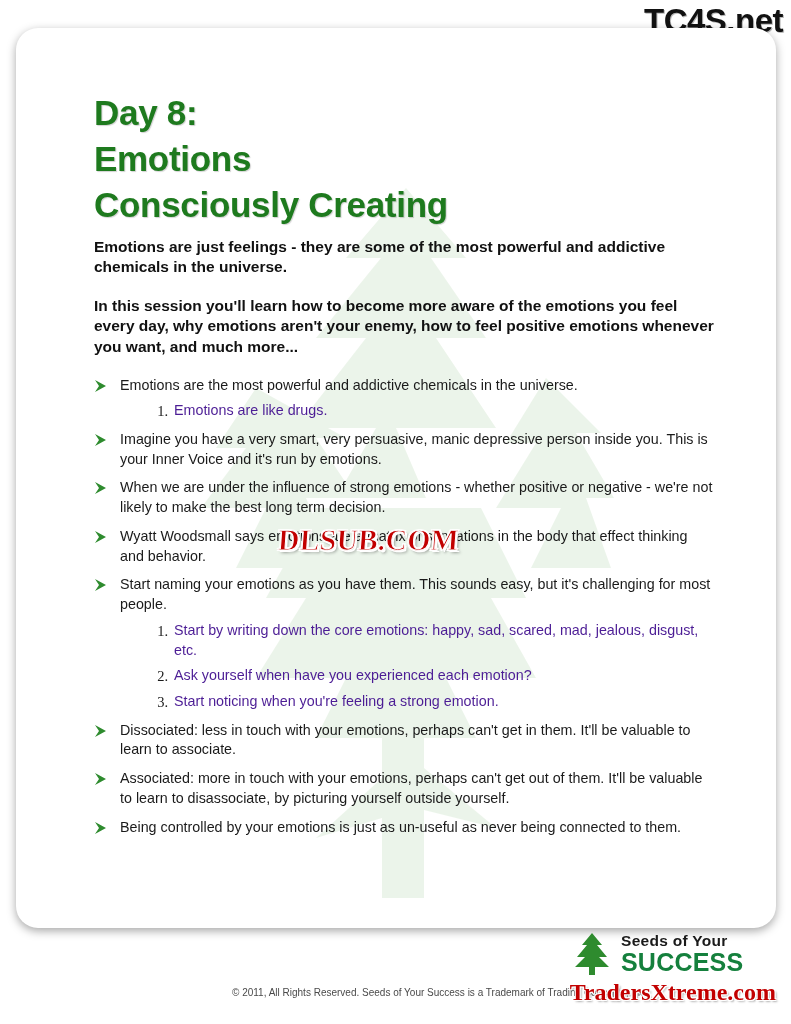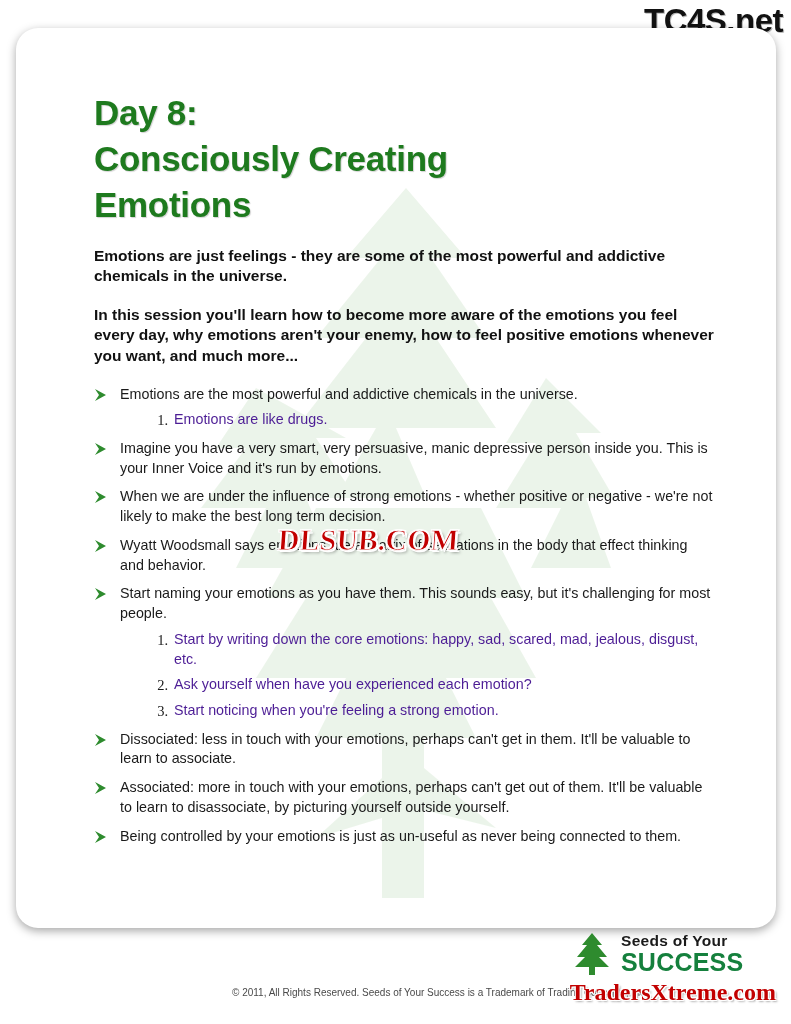--- a/index.html
+++ b/index.html
@@ -74,21 +74,21 @@
     font-weight: bold;
     color: #1e7a1e;
     letter-spacing: -0.3px;
     text-shadow: 1px 1px 1px rgba(0,0,0,0.18);
   }
   h1.title .line {
     display: block;
   }
 
   p.lede {
-    margin: 17px 0 0 0;
+    margin: 8px 0 0 0;
     font-size: 15.5px;
     line-height: 1.33;
     font-weight: bold;
     color: #111111;
   }
   p.lede.second {
     margin-top: 18px;
   }
 
   ul.bullets {
@@ -243,22 +243,22 @@
         <rect x="186" y="470" width="42" height="250"></rect>
         <path d="M186 600 L120 660 L186 640 Z"></path>
         <path d="M228 590 L300 650 L228 632 Z"></path>
       </g>
     </svg>
 
     <div class="content">
 
       <h1 class="title">
         <span class="line">Day 8:</span>
+        <span class="line">Emotions</span>
         <span class="line">Consciously Creating</span>
-        <span class="line">Emotions</span>
       </h1>
 
       <p class="lede">Emotions are just feelings - they are some of the most powerful and addictive chemicals in the universe.</p>
       <p class="lede second">In this session you'll learn how to become more aware of the emotions you feel every day, why emotions aren't your enemy, how to feel positive emotions whenever you want, and much more...</p>
 
       <ul class="bullets">
 
         <li>
           <span class="arrow">
             <svg viewBox="0 0 14 14" xmlns="http://www.w3.org/2000/svg">

